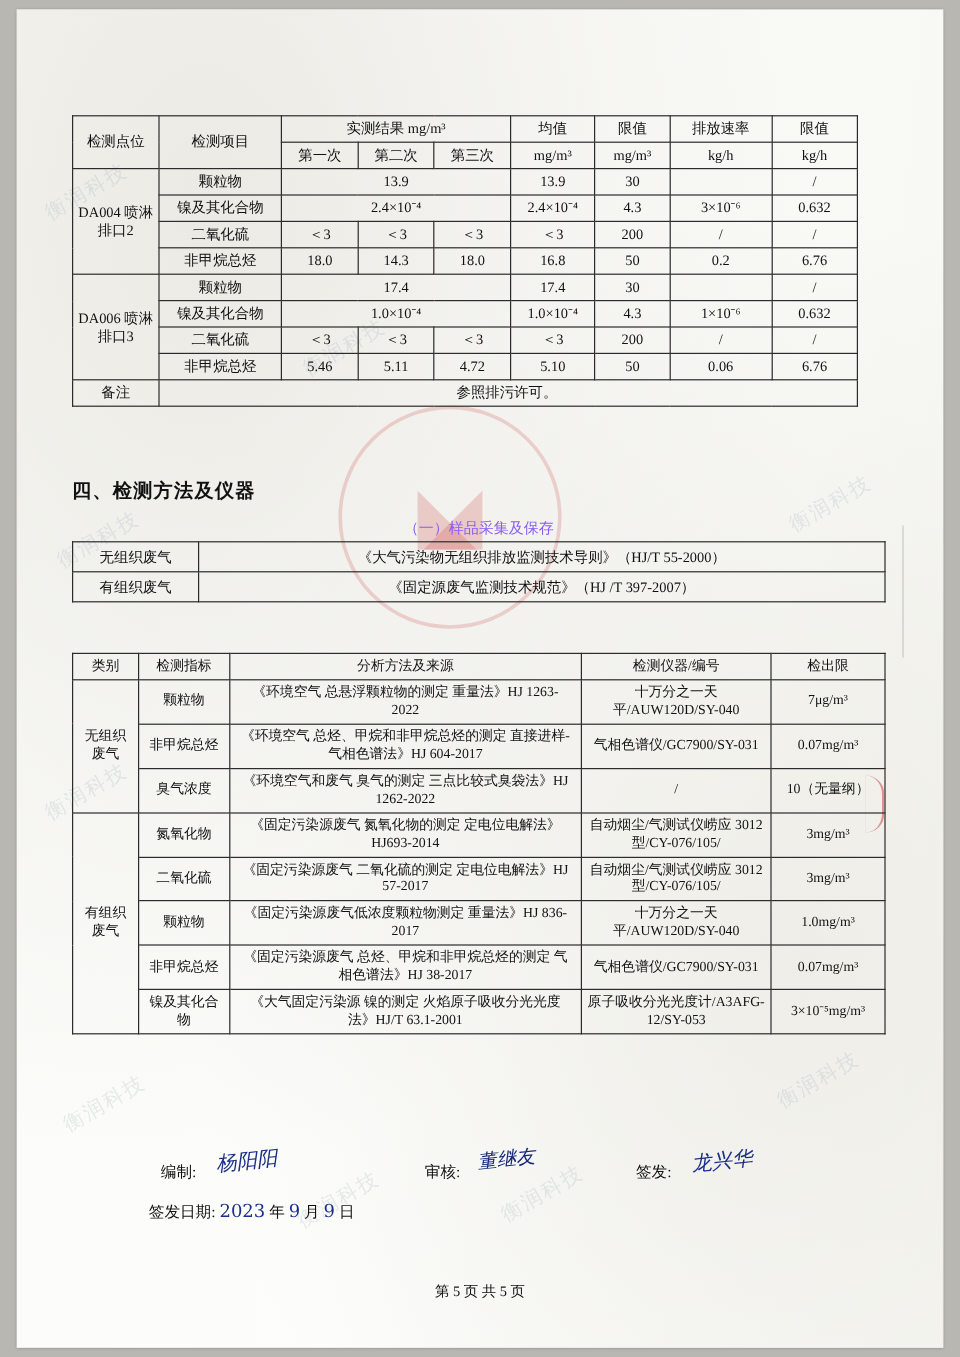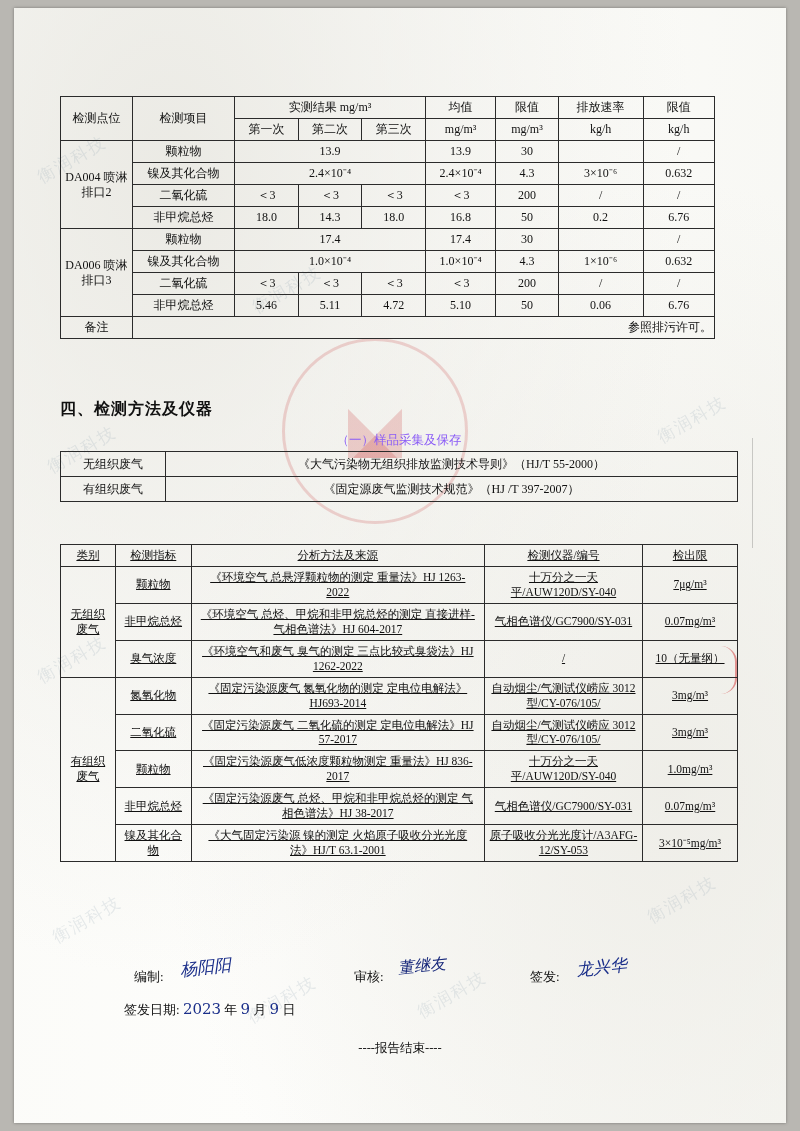--- a/index.html
+++ b/index.html
@@ -89,21 +89,21 @@
     vertical-align:middle;
   }
   .t2 .lab{width:92px;text-align:center;}
   .t2 .val{text-align:center;margin-top:12px;}
 
   .mid-title{
     position:absolute;left:46px;top:517px;width:678px;
     text-align:center;font-size:12.5px;color:#8b5cf6;
   }
 
-  .t3{position:absolute;left:46px;top:536px;width:678px;text-decoration:underline;}
+  .t3{position:absolute;left:46px;top:536px;width:678px;}
   .t3 td{
     border:1px solid #2b2b2b;
     padding:3px 4px;
     text-align:center;
     vertical-align:middle;
     line-height:1.3;
     font-size:11.5px;
   }
   .t3 .hdr{font-size:11.5px;height:22px;}
   .t3 .meth{text-align:center;padding:3px 8px;}
@@ -280,21 +280,21 @@
         <td>5.11</td>
         <td>4.72</td>
         <td>5.10</td>
         <td>50</td>
         <td>0.06</td>
         <td>6.76</td>
       </tr>
 
       <tr class="h">
         <td>备注</td>
-        <td colspan="8" style="text-align:right;padding-left:0;">参照排污许可。</td>
+        <td colspan="8" style="text-align:center;padding-left:0;">参照排污许可。</td>
       </tr>
     </tbody>
       </table>
 
     <div class="sect-title">四、检测方法及仪器</div>
 
     <div class="mid-title" style="top:424px;">（一）样品采集及保存</div>
 
     <table class="t2">
       <tbody>
@@ -395,16 +395,16 @@
     <div class="date-line">
       <span>签发日期:</span>
       <span class="hw">2023</span>
       <span>年</span>
       <span class="hw">9</span>
       <span>月</span>
       <span class="hw">9</span>
       <span>日</span>
     </div>
 
-    <div class="end-line">----报告结束----</div>
+    <div class="page-no">第 5 页 共 5 页</div>
 
   </div>
 </div>
 
 </body></html>

